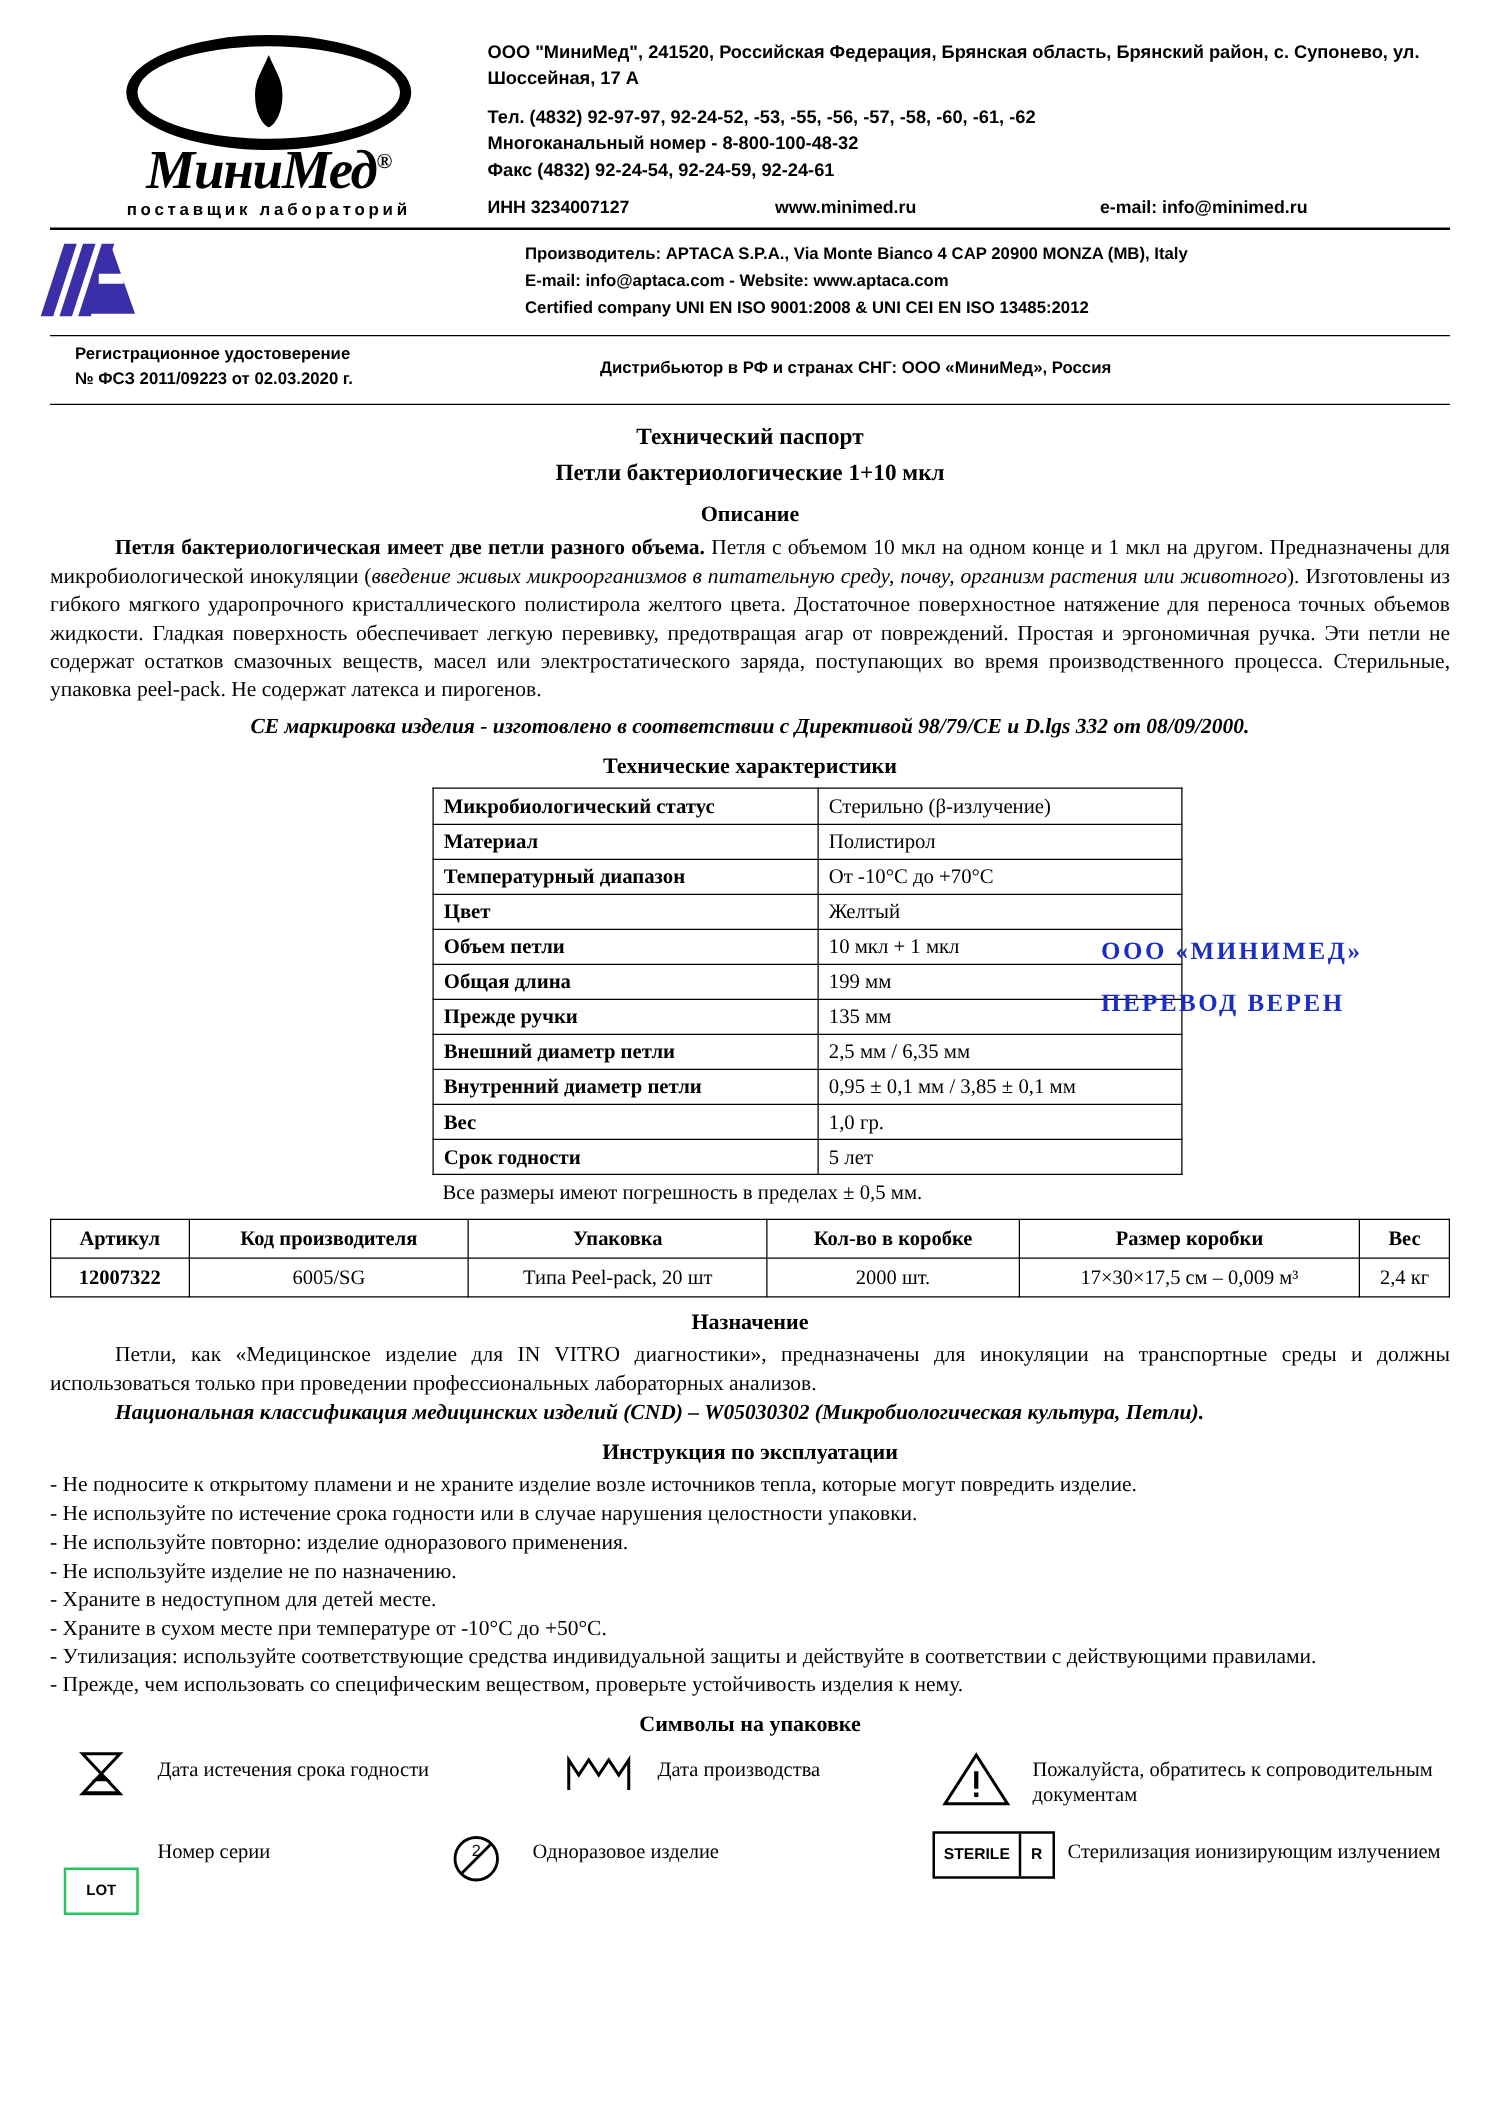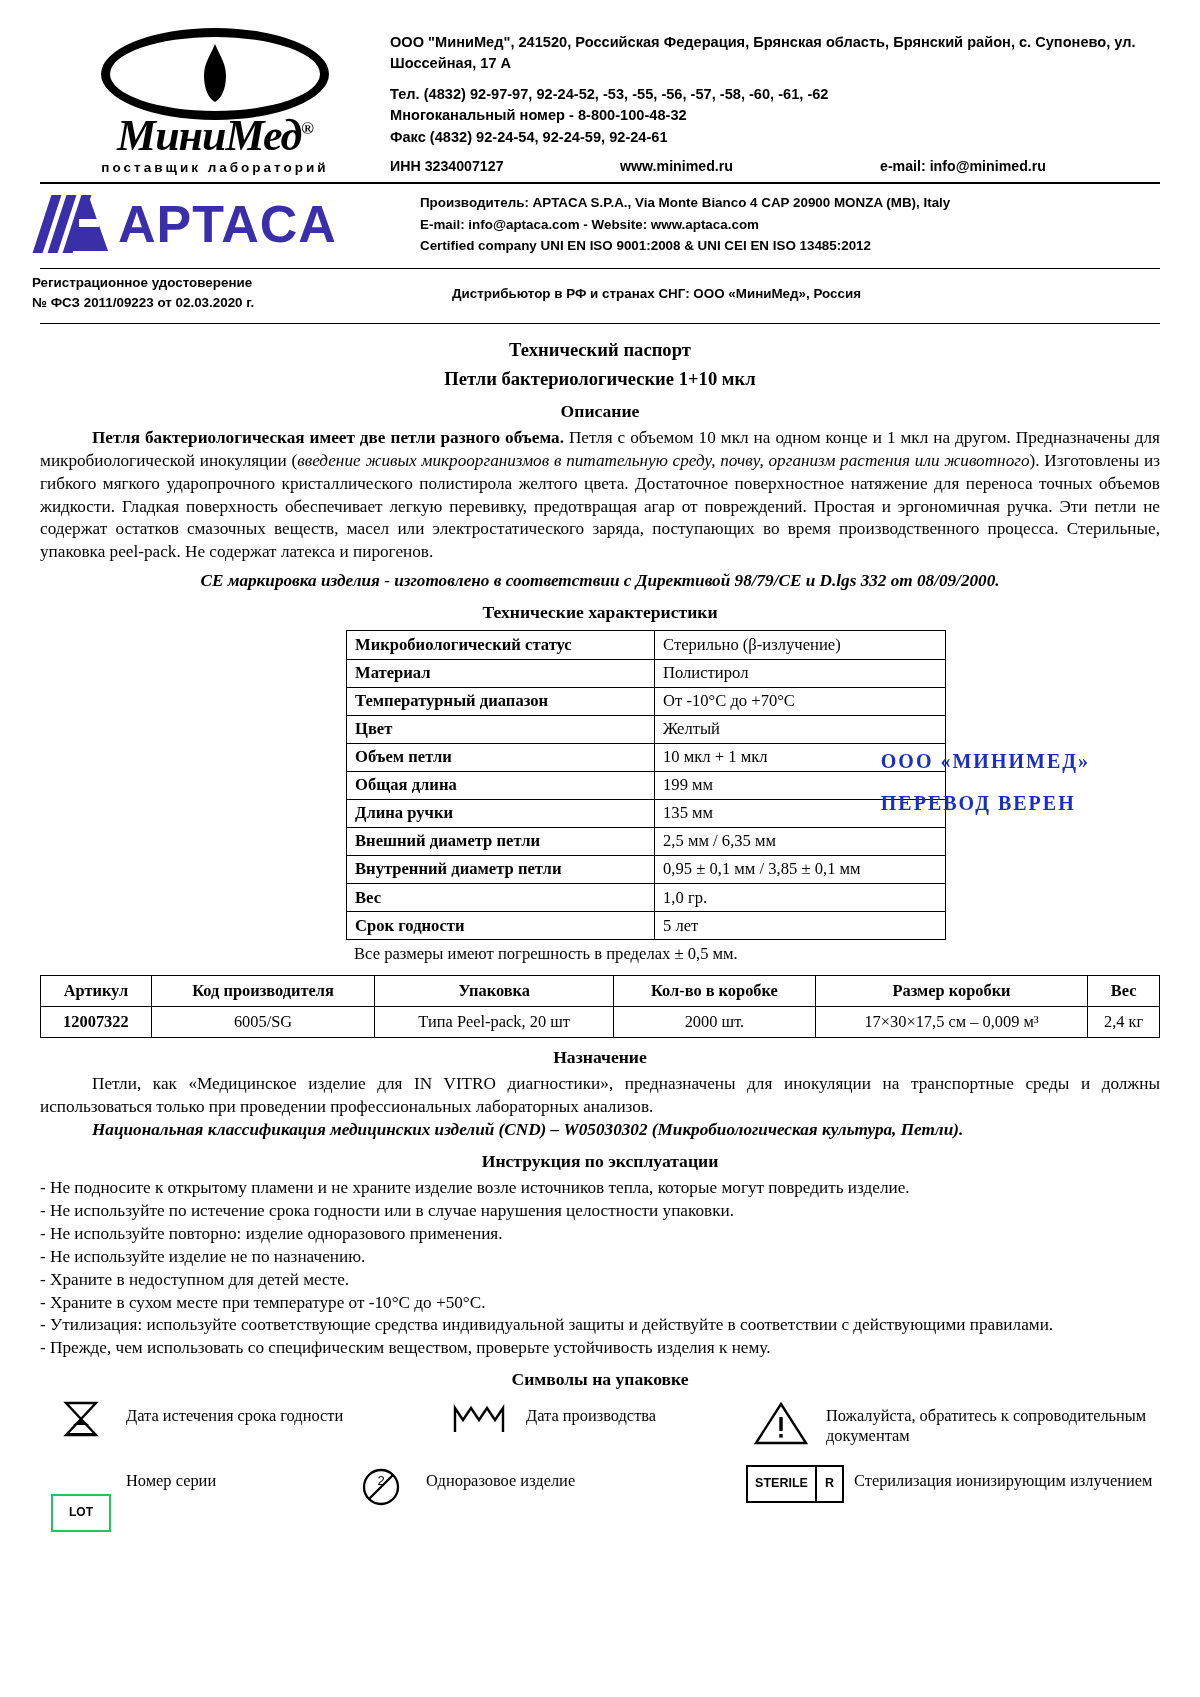--- a/index.html
+++ b/index.html
@@ -160,21 +160,21 @@
     font-family: "Liberation Sans", sans-serif;
     font-size: 13.4px;
     font-weight: bold;
     line-height: 1.58;
   }
 
   
   .reg-band {
     display: flex;
     align-items: center;
-    padding: 4px 40px 4px 32px;
+    padding: 4px 40px 4px 60px;
     box-sizing: border-box;
     font-family: "Liberation Sans", sans-serif;
     font-size: 13.4px;
     font-weight: bold;
   }
   .reg-left { width: 420px; flex: 0 0 420px; line-height: 1.5; }
   .reg-right { flex: 1; }
 
   
   .content {
@@ -370,21 +370,20 @@
 
   <div class="aptaca-band">
     <div class="aptaca-logo">
       <div class="aptaca-mark">
         <div class="bar b1"></div>
         <div class="bar b2"></div>
         <div class="bar b3"></div>
         <div class="triangle"></div>
         <div class="triangle-inner"></div>
       </div>
-      <div class="aptaca-text">APTACA</div>
     </div>
     <div class="aptaca-info">
       <div>Производитель: APTACA S.P.A., Via Monte Bianco 4 CAP 20900 MONZA (MB), Italy</div>
       <div>E-mail: info@aptaca.com - Website: www.aptaca.com</div>
       <div>Certified company UNI EN ISO 9001:2008 &amp; UNI CEI EN ISO 13485:2012</div>
     </div>
   </div>
 
   <hr class="rule thin">
 
@@ -432,21 +431,21 @@
               </tr>
             <tr>
                 <td class="k">Объем петли</td>
                 <td class="v">10 мкл + 1 мкл</td>
               </tr>
             <tr>
                 <td class="k">Общая длина</td>
                 <td class="v">199 мм</td>
               </tr>
             <tr>
-                <td class="k">Длина ручки</td>
+                <td class="k">Прежде ручки</td>
                 <td class="v">135 мм</td>
               </tr>
             <tr>
                 <td class="k">Внешний диаметр петли</td>
                 <td class="v">2,5 мм / 6,35 мм</td>
               </tr>
             <tr>
                 <td class="k">Внутренний диаметр петли</td>
                 <td class="v">0,95 ± 0,1 мм / 3,85 ± 0,1 мм</td>
               </tr>

